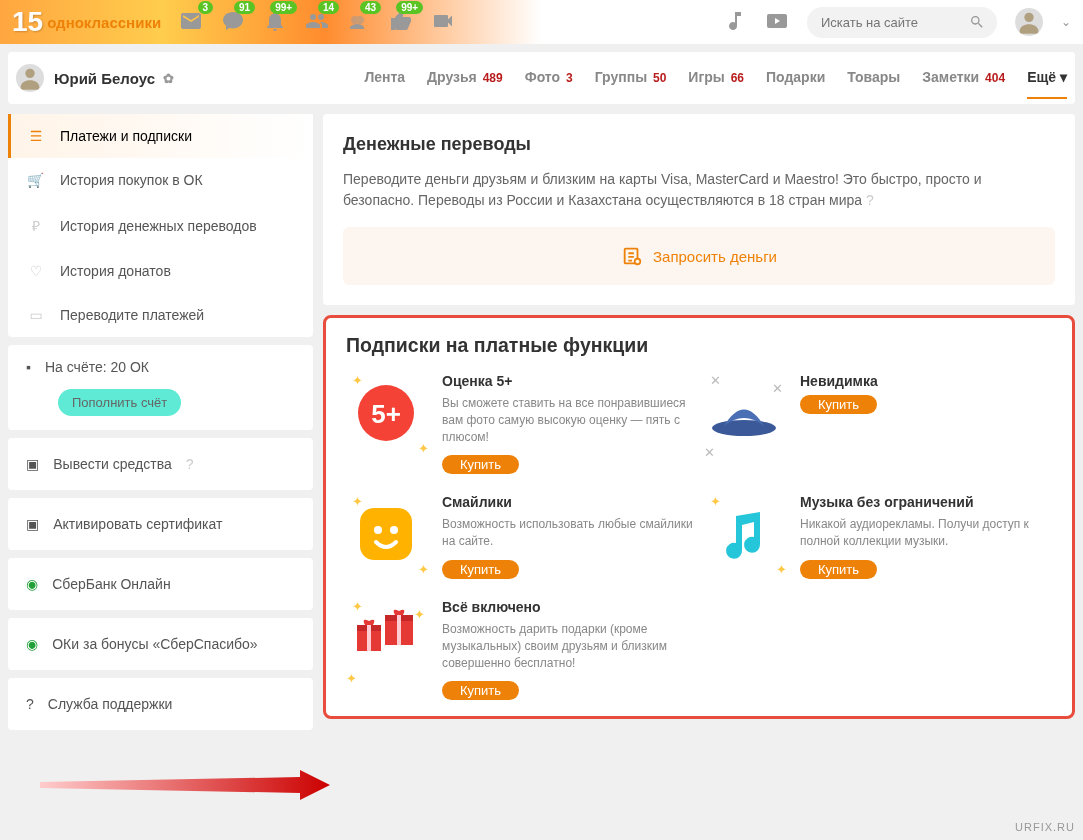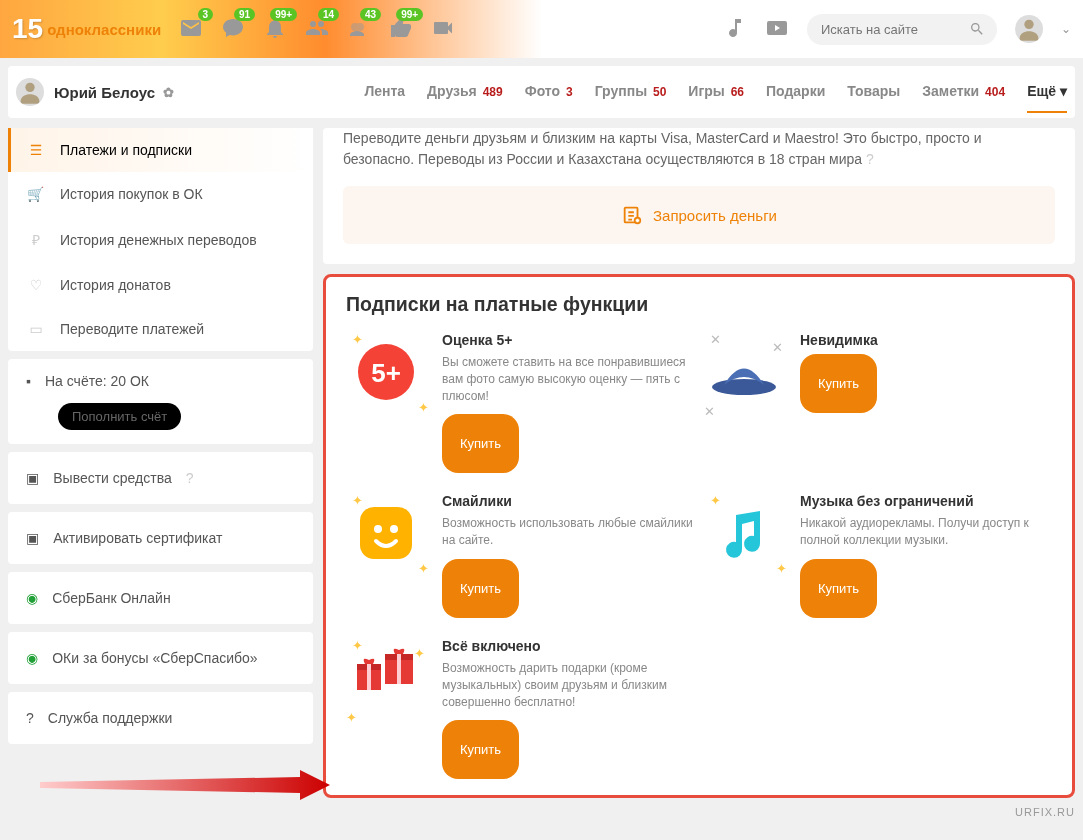--- a/index.html
+++ b/index.html
@@ -1,17 +1,17 @@
 <!DOCTYPE html>
 <html><head>
 <meta charset="utf-8">
 <style>
 * { box-sizing: border-box; margin: 0; padding: 0; }
 body { font-family: Arial, sans-serif; background: #f0f0f0; font-size: 13px; color: #333; }
-.topbar { height: 58px; background: linear-gradient(90deg, #ffa640, #ffcd4d, #ff8c2e 30%, #fff 50%); display: flex; align-items: center; padding: 0 12px; gap: 18px; }
+.topbar { height: 44px; background: linear-gradient(90deg, #ffa640, #ffcd4d, #ff8c2e 30%, #fff 50%); display: flex; align-items: center; padding: 0 12px; gap: 18px; }
 .logo { display: flex; align-items: center; gap: 4px; }
 .logo15 { color: #fff; font-weight: bold; font-size: 28px; text-shadow: 1px 1px 2px rgba(0,0,0,.2); }
 .logo-text { color: #ee8208; font-weight: bold; font-size: 15px; }
 .navicon { position: relative; color: #999; cursor: pointer; }
 .navicon svg { width: 24px; height: 24px; fill: #999; }
 .badge { position: absolute; top: -8px; right: -10px; background: #5ac424; color: #fff; font-size: 10px; padding: 1px 5px; border-radius: 10px; font-weight: bold; }
 .spacer { flex: 1; }
 .search { position: relative; }
 .search input { width: 190px; background: #f2f2f2; border: none; border-radius: 18px; padding: 8px 36px 8px 14px; font-size: 13px; color: #666; }
 .search .sico { position: absolute; right: 12px; top: 7px; color: #999; }
@@ -27,45 +27,45 @@
 .tab .cnt { color: #b91c1c; font-size: 12px; margin-left: 2px; }
 
 .layout { display: flex; gap: 10px; margin: 10px 8px; align-items: flex-start; }
 .side { width: 305px; display: flex; flex-direction: column; gap: 8px; }
 .card { background: #fff; border-radius: 4px; }
 .menu-item { display: flex; align-items: center; gap: 14px; padding: 14px 18px; font-size: 14px; color: #555; cursor: pointer; }
 .menu-item.active { color: #000; border-left: 3px solid #ee8208; padding-left: 15px; background: linear-gradient(90deg, #fff4e8, #fff); }
 .menu-item .mico { width: 20px; text-align: center; color: #ccc; }
 .menu-item.active .mico { color: #ee8208; }
 .wallet .bal { padding: 14px 18px; display: flex; align-items: center; gap: 14px; font-size: 14px; color: #555; }
-.topup { display: inline-block; margin: 0 18px 14px 50px; background: #000000; color: #666; padding: 6px 14px; border-radius: 16px; font-size: 13px; border: none; cursor: pointer; text-align: center; }
+.topup { display: inline-block; margin: 0 18px 14px 50px; background: #5eead4; color: #666; padding: 6px 14px; border-radius: 16px; font-size: 13px; border: none; cursor: pointer; text-align: center; }
 .side-link { padding: 18px 18px; display: flex; align-items: center; gap: 14px; font-size: 14px; color: #555; cursor: pointer; }
 .qmark { color: #ccc; }
 
 .main { flex: 1; display: flex; flex-direction: column; gap: 10px; }
 .section h2 { font-size: 18px; font-weight: bold; padding: 20px 20px 14px; }
 .desc { color: #666; font-size: 14px; padding: 0 20px 16px; line-height: 1.5; }
 .btns { display: flex; gap: 14px; padding: 0 20px 20px; }
 .bigbtn { flex: 1; background: #fdf6f0; border: none; border-radius: 6px; padding: 18px; color: #ee8208; font-size: 15px; cursor: pointer; display: flex; align-items: center; justify-content: center; gap: 10px; }
 .bigbtn .bico { width: 22px; height: 22px; }
 
 .subs { border: 3px solid #e74c3c; border-radius: 8px; padding-bottom: 16px; }
 .subs h2 { padding: 16px 20px; }
 .grid { display: grid; grid-template-columns: 1fr 1fr; gap: 20px 10px; padding: 0 20px; }
 .sub { display: flex; gap: 16px; }
 .sub-ico { width: 80px; height: 80px; flex-shrink: 0; display: flex; align-items: center; justify-content: center; position: relative; }
 .sub-body h3 { font-size: 14px; font-weight: bold; margin-bottom: 6px; color: #333; }
 .sub-body p { font-size: 12px; color: #888; line-height: 1.4; margin-bottom: 10px; }
-.buy { background: #ee8208; color: #fff; border: none; padding: 22px 18px; border-radius: 16px; font-size: 13px; cursor: pointer; }
+.buy { background: #ee8208; color: #fff; border: none; padding: 2px 18px; border-radius: 16px; font-size: 13px; cursor: pointer; }
 .sparkle { position: absolute; width: 8px; height: 8px; color: #ffc947; }
 .sp1 { top: 0; left: 6px; } .sp2 { bottom: 4px; right: 0; } .sp3 { top: 8px; right: 4px; }
 .sp4 { bottom: 0; left: 0; }
 
 .arrow { position: absolute; left: 40px; top: 770px; }
-.watermark { position: fixed; right: 8px; bottom: 22px; font-size: 11px; color: #999; letter-spacing: 1px; }
+.watermark { position: fixed; right: 8px; bottom: 7px; font-size: 11px; color: #999; letter-spacing: 1px; }
 </style>
 </head>
 <body>
 
 <div class="topbar">
   <div class="logo">
     <span class="logo15">15</span>
     <span class="logo-text">одноклассники</span>
   </div>
   <div class="navicon"><svg viewBox="0 0 24 24">
@@ -186,20 +186,21 @@
         <span>ОКи за бонусы «СберСпасибо»</span>
       </div>
     <div class="card side-link">
         <span class="mico">?</span>
         <span>Служба поддержки</span>
       </div>
   </div>
 
   <div class="main">
     <div class="card section">
+      <h2>Денежные переводы</h2>
       <p class="desc"><span>Переводите деньги друзьям и близким на карты Visa, MasterCard и Maestro! Это быстро, просто и безопасно. Переводы из России и Казахстана осуществляются в 18 стран мира</span> <span class="qmark">?</span></p>
       <div class="btns">
         <button class="bigbtn">
           <svg class="bico" viewBox="0 0 24 24" fill="none" stroke="#ee8208" stroke-width="2">
               <rect x="4" y="4" width="14" height="16" rx="1"></rect>
               <path d="M8 9h6M8 13h6M8 17h4"></path>
               <circle cx="18" cy="18" r="4" fill="#ee8208" stroke="none"></circle>
               <path d="M18 16v4M16 18h4" stroke="#fff"></path>
             </svg>
           <span>Запросить деньги</span>

